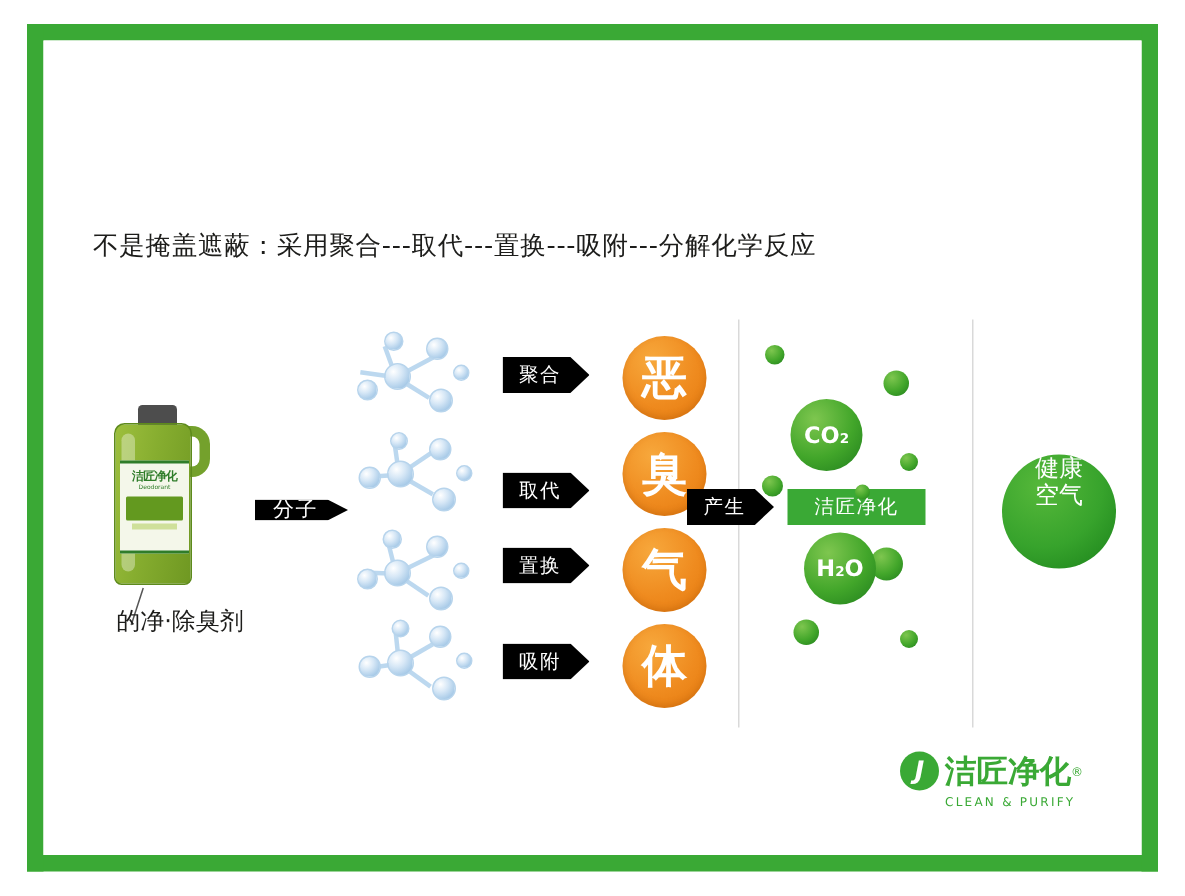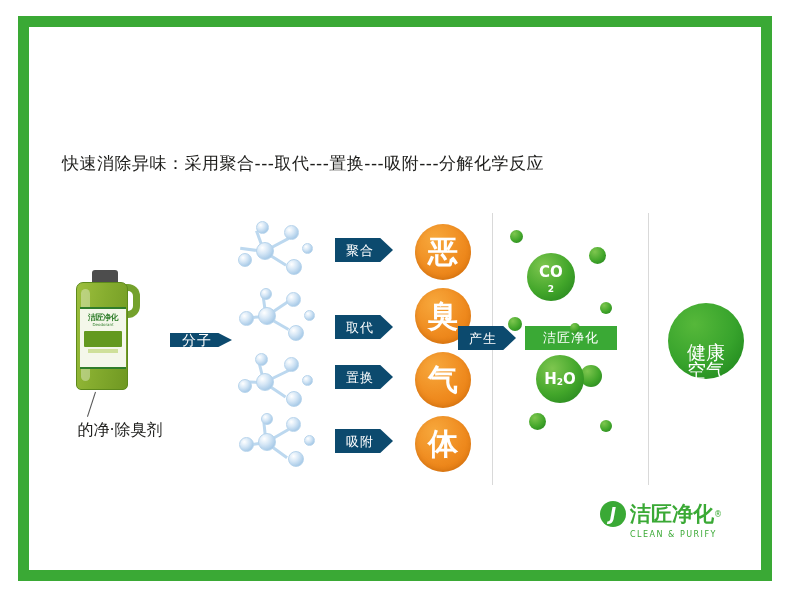--- a/index.html
+++ b/index.html
@@ -154,32 +154,32 @@
     top: 122px;
     width: 1px;
     height: 26px;
     background: #555;
     transform: rotate(18deg);
     transform-origin: top center;
   }
   .bottle-caption {
     position: absolute;
     left: -18px;
-    top: 150px;
+    top: 134px;
     width: 140px;
     text-align: center;
     font-size: 16px;
     color: #1d1d1b;
     white-space: nowrap;
   }
 
   
   .arrow {
     position: absolute;
-    background: #0c4a6e;
+    background: #000000;
     color: #ffffff;
     font-size: 14px;
     line-height: 1;
     display: flex;
     align-items: center;
     justify-content: center;
     clip-path: polygon(0 0, 78% 0, 100% 50%, 78% 100%, 0 100%);
     padding-right: 8px;
     box-sizing: border-box;
     letter-spacing: 1px;
@@ -275,24 +275,23 @@
     position: absolute;
     border-radius: 50%;
     background: radial-gradient(circle at 34% 28%, #7ec64f 0%, #42a62a 55%, #1f7d1c 100%);
     color: #ffffff;
     display: flex;
     align-items: center;
     justify-content: center;
     font-weight: bold;
   }
   .blob-co2 {
-    left: 487px; top: 48px;
+    left: 487px; top: 61px;
     width: 48px; height: 48px;
     font-size: 15px;
-    flex-direction: column;
   }
   .blob-h2o {
     left: 496px; top: 150px;
     width: 48px; height: 48px;
     font-size: 15px;
   }
   .blob sub {
     font-size: 9px;
     vertical-align: baseline;
     position: relative;
@@ -308,25 +307,25 @@
   .blob-s8 { left: 530px; top: 118px; width: 10px; height: 10px; }
 
   
   .health-circle {
     position: absolute;
     left: 628px; top: 98px;
     width: 76px; height: 76px;
     border-radius: 50%;
     background: radial-gradient(circle at 35% 28%, #56b83a 0%, #37a32c 55%, #198019 100%);
     color: #ffffff;
-    font-size: 19px;
+    font-size: 16px;
     line-height: 18px;
     text-align: center;
     display: flex;
-    align-items: flex-end;
+    align-items: flex-start;
     justify-content: center;
   }
 
   
   .footer-logo {
     position: absolute;
     left: 600px;
     top: 500px;
     width: 150px;
     text-align: left;
@@ -372,21 +371,21 @@
 
 <div id="poster">
 
   <div class="frame-border frame-top"></div>
   <div class="frame-border frame-bottom"></div>
   <div class="frame-border frame-left"></div>
   <div class="frame-border frame-right"></div>
   <div class="inner-white"></div>
 
 
-  <div class="subline">快速消除异味：采用聚合---取代---置换---吸附---分解化学反应</div>
+  <div class="subline">不是掩盖遮蔽：采用聚合---取代---置换---吸附---分解化学反应</div>
 
   <div class="diagram">
 
     <div class="bottle-wrap">
       <div class="bottle-handle"></div>
       <div class="bottle-cap"></div>
       <div class="bottle-body">
         <div class="bottle-shine"></div>
         <div class="bottle-label">
           <div class="bottle-brand">洁匠净化</div>

